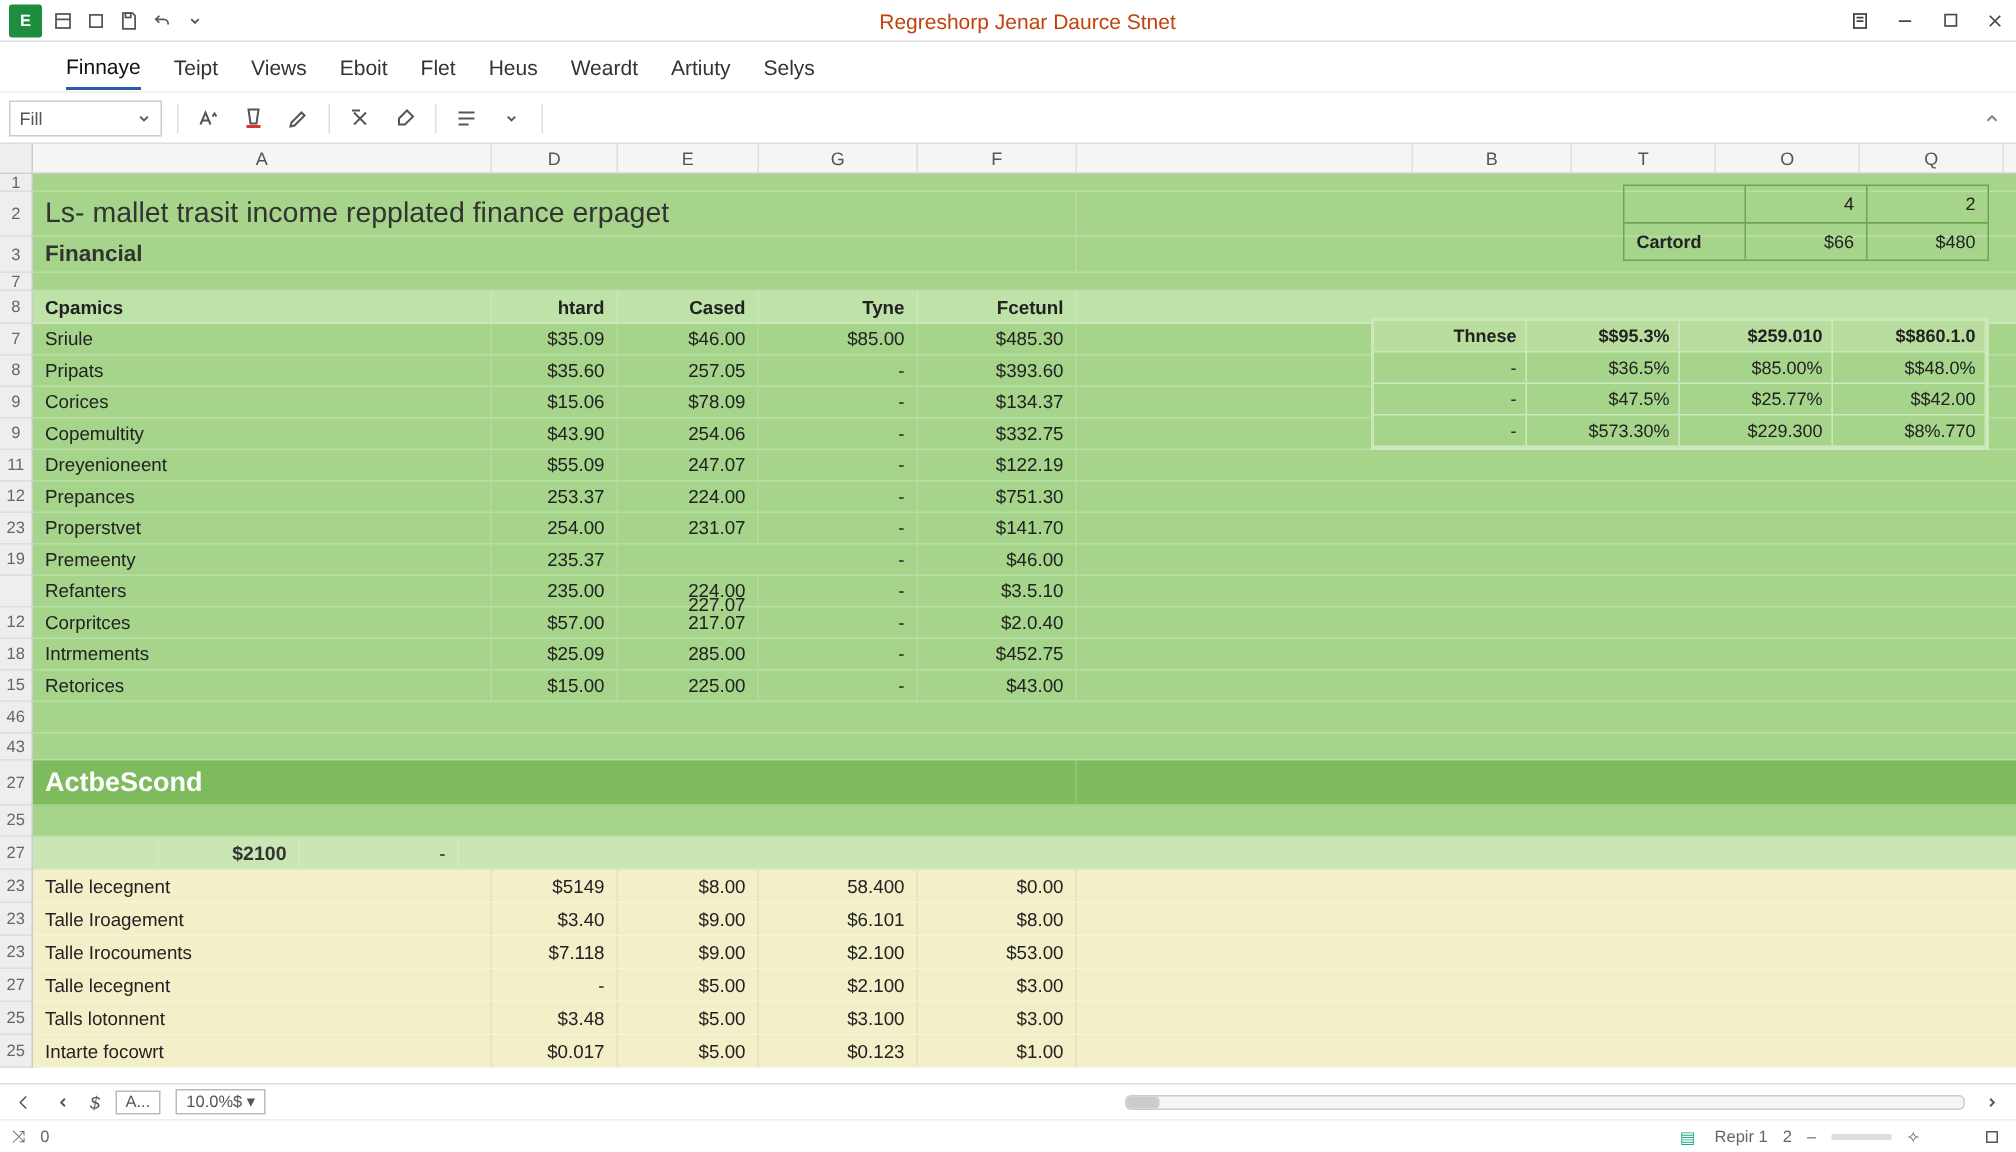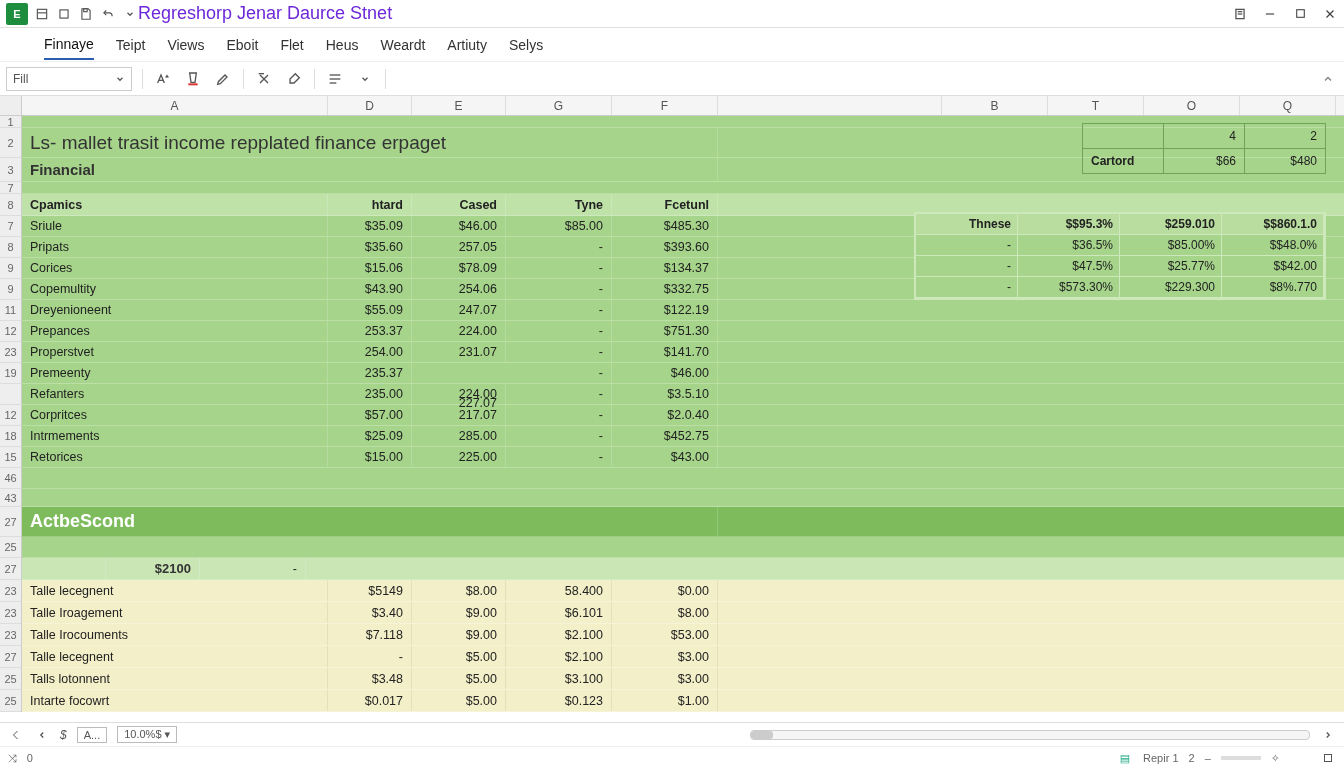--- a/index.html
+++ b/index.html
@@ -2,30 +2,30 @@
 <html><head>
 <meta charset="utf-8">
 <style>
   * { box-sizing: border-box; margin: 0; padding: 0; }
   body { font-family: "Segoe UI", Arial, sans-serif; font-size: 12px; color: #222; background: #fff; width: 1344px; height: 768px; overflow: hidden; position: relative; }
   
   .titlebar { height: 28px; display: flex; align-items: center; padding: 0 6px; border-bottom: 1px solid #e0e0e0; }
   .titlebar .left { display: flex; align-items: center; gap: 6px; }
   .app-btn { width: 22px; height: 22px; background: #1e8e3e; color: #fff; display: flex; align-items: center; justify-content: center; font-weight: bold; border-radius: 2px; font-size: 11px; }
   .tb-icon { width: 16px; height: 16px; display: inline-flex; align-items: center; justify-content: center; color: #555; }
-  .titlebar .center { flex: 1; color: #6d28d9; font-size: 18px; }
+  .titlebar .center { flex: 1; text-align: center; color: #c2410c; font-size: 14px; }
   .titlebar .right { display: flex; gap: 14px; align-items: center; }
   .win-btn { width: 16px; height: 16px; display: inline-flex; align-items: center; justify-content: center; color: #444; }
   
   .menubar { height: 34px; display: flex; align-items: center; gap: 22px; padding: 0 44px; font-size: 14px; color: #333; border-bottom: 1px solid #eee; }
   .menubar .menu-item { padding: 6px 0; cursor: pointer; }
   .menubar .menu-item.active { border-bottom: 2px solid #2a5db0; color: #111; }
   
   .toolbar { height: 34px; display: flex; align-items: center; padding: 0 6px; gap: 10px; border-bottom: 1px solid #ddd; }
-  .fill-box { width: 126px; height: 24px; border: 1px solid #ccc; display: flex; align-items: center; justify-content: space-between; padding: 0 6px; color: #555; background: #fff; }
+  .fill-box { width: 102px; height: 24px; border: 1px solid #ccc; display: flex; align-items: center; justify-content: space-between; padding: 0 6px; color: #555; background: #fff; }
   .tool-icon { width: 20px; height: 20px; display: inline-flex; align-items: center; justify-content: center; color: #555; }
   .tool-sep { width: 1px; height: 20px; background: #ddd; }
   .expand-right { margin-left: auto; }
   
   .colheaders { height: 20px; display: flex; background: #f5f5f5; border-bottom: 1px solid #ccc; }
   .rowhead-space { width: 22px; border-right: 1px solid #ccc; background: #eee; }
   .colcell { border-right: 1px solid #ddd; display: flex; align-items: center; justify-content: center; font-size: 12px; color: #555; }
   
   .gridwrap { position: relative; height: 610px; overflow: hidden; }
   .grid { display: flex; }

